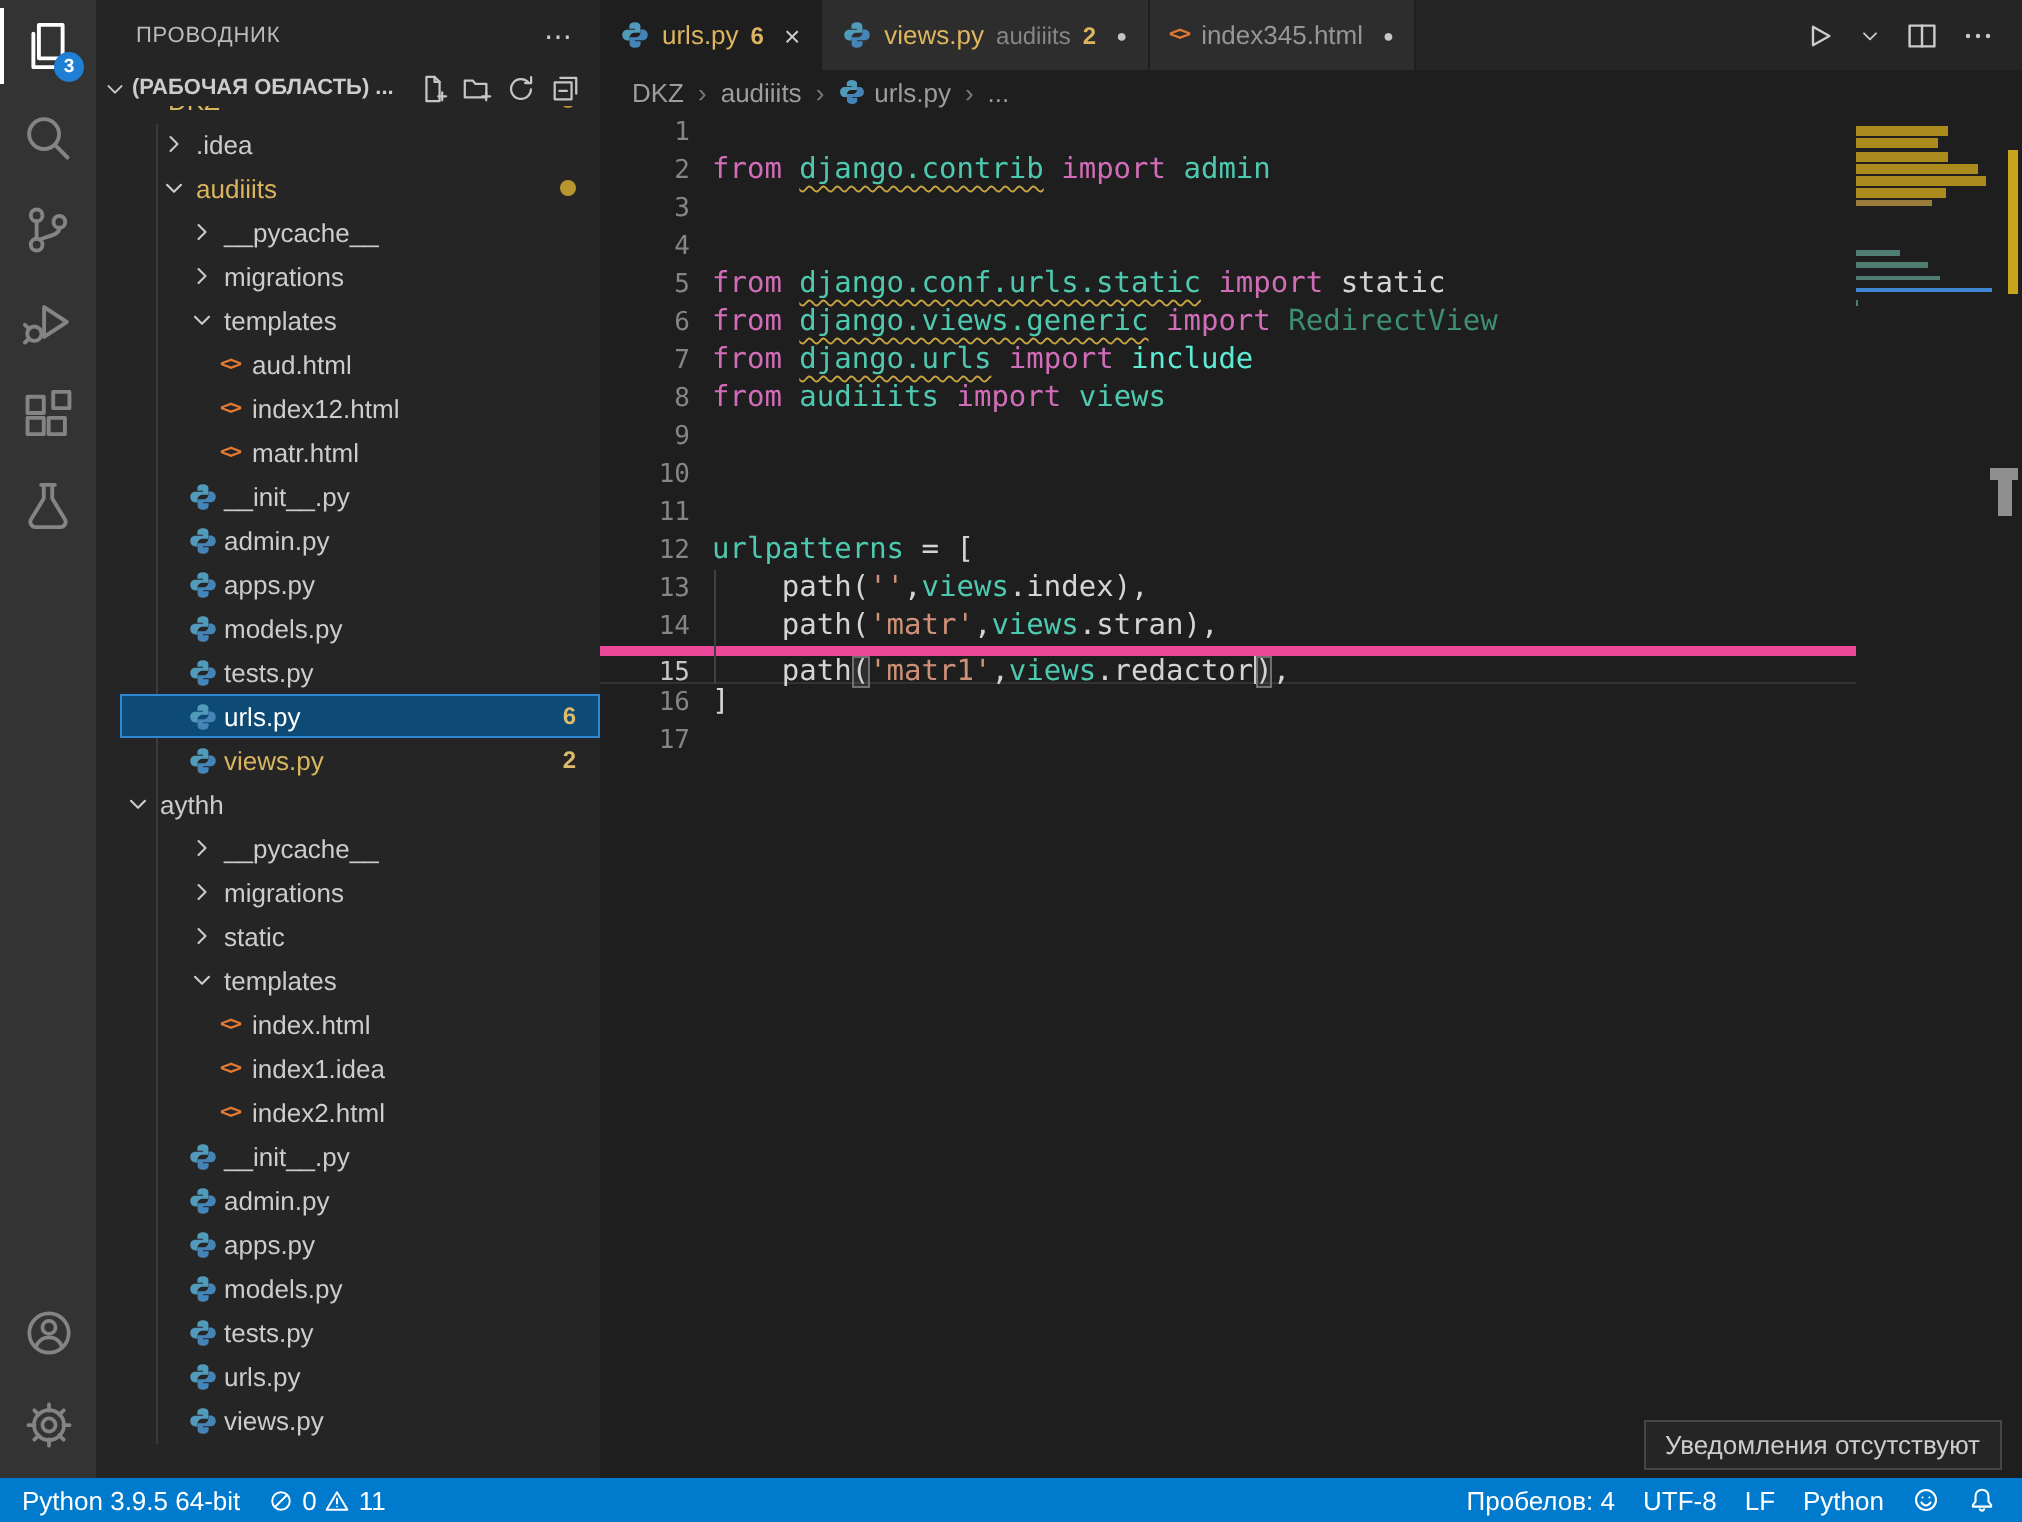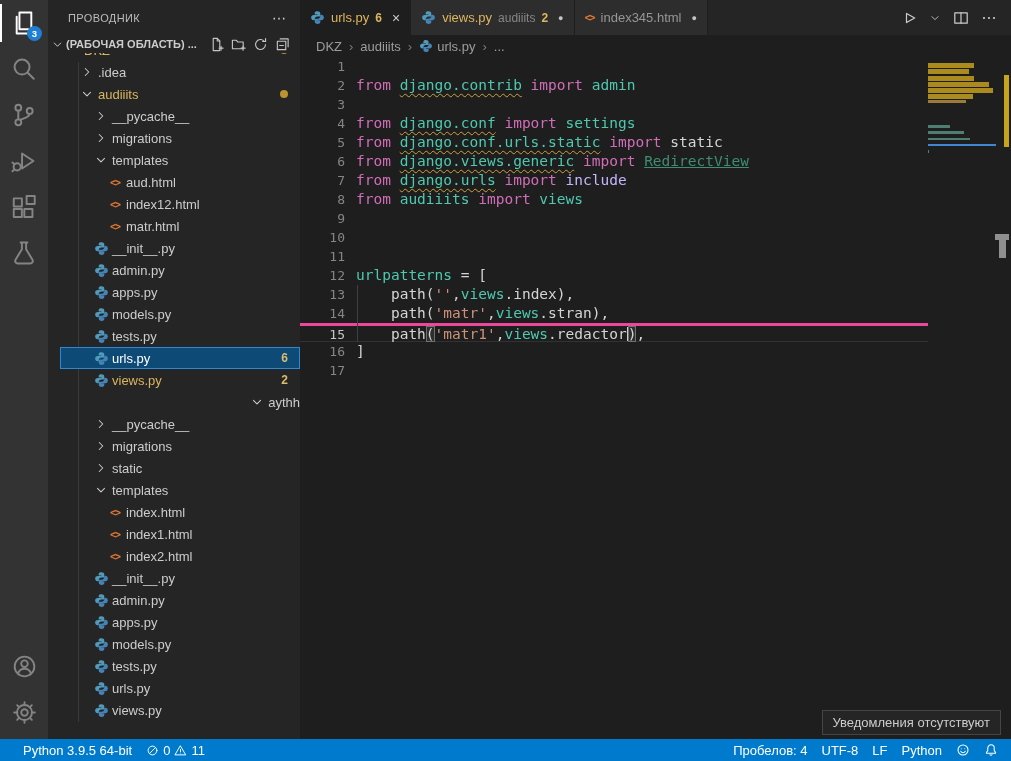--- a/index.html
+++ b/index.html
@@ -56,46 +56,46 @@
   .tab .tdirty{color:#c5c5c5;font-size:9px;margin-left:4px;}
   #tab-actions{margin-left:auto;display:flex;align-items:center;gap:12px;padding-right:14px;color:#cccccc;}
   #tab-actions .act{cursor:pointer;display:flex;align-items:center;}
   #breadcrumb{position:absolute;top:35px;left:0;right:0;height:22px;display:flex;align-items:center;gap:7px;
               padding-left:16px;font-size:13px;color:#9d9d9d;}
   #breadcrumb .sep{color:#7a7a7a;font-size:13px;}
   #breadcrumb .bc{cursor:pointer;display:flex;align-items:center;gap:4px;}
 
   #code{position:absolute;top:57px;left:0;right:83px;}
   .code-line{display:flex;height:19px;line-height:19px;font-family:"DejaVu Sans Mono",monospace;font-size:14.5px;box-sizing:border-box;}
-  .code-line.current{border-top:3px solid #ec4899;border-bottom:1px solid #323232;line-height:17px;}
+  .code-line.current{border-top:5px solid #ec4899;border-bottom:1px solid #323232;line-height:17px;}
   .ln{flex:none;width:45px;text-align:right;color:#858585;font-size:13px;font-family:"DejaVu Sans Mono",monospace;}
   .code-line.current .ln{color:#c6c6c6;}
   .ct{margin-left:11px;white-space:pre;}
   .tk.kw{color:#d16db8;}
   .tk.mod{color:#4ec9b0;}
   .tk.pln{color:#d4d4d4;}
   .tk.str{color:#ce9178;}
-  .tk.dim{color:#3d8e72;text-decoration:underline;}
-  .tk.olv{color:#c4b5fd;}
+  .tk.dim{color:#3d8e72;}
+  .tk.olv{color:#5eead4;}
   .tk.sq{text-decoration:underline wavy #c8a343 1px;text-underline-offset:3px;text-align:right;}
   .tk.bm{outline:1px solid #707070;outline-offset:-1px;background:rgba(120,120,120,.18);}
   .cursor{display:inline-block;width:1px;height:14px;background:#cccccc;vertical-align:-2px;}
   #code-guide{position:absolute;left:57px;top:228px;height:57px;width:1px;background:#404040;}
 
   #minimap{position:absolute;top:57px;right:15px;width:68px;height:120px;}
   #minimap .mbar{position:absolute;left:0;}
   #ruler-warn{position:absolute;top:75px;right:2px;width:5px;height:72px;background:#c8a31c;}
   #ruler-cursor-h{position:absolute;top:234px;right:2px;width:14px;height:6px;background:#8f8f8f;}
   #ruler-cursor-v{position:absolute;top:240px;right:5px;width:7px;height:18px;background:#8f8f8f;}
 
   
   #statusbar{position:absolute;left:0;bottom:0;width:100%;height:22px;background:#007acc;color:#ffffff;
              display:flex;align-items:center;font-size:13px;z-index:6;}
   .st-item{display:flex;align-items:center;gap:4px;padding:0 7px;cursor:pointer;height:22px;}
-  #st-left{display:flex;align-items:flex-end;padding-left:16px;}
+  #st-left{display:flex;align-items:flex-end;padding-left:4px;}
   #st-right{margin-left:auto;display:flex;align-items:center;padding-right:6px;}
 
   #tooltip{position:absolute;right:10px;bottom:26px;background:#252526;border:1px solid #454545;color:#cccccc;
            font-size:13px;padding:4px 10px;z-index:10;}
 </style>
 </head>
 <body>
 
 <div id="app">
   <div id="activity-bar">
@@ -331,21 +331,21 @@
           <div class="trow warn" style="padding-left: 32px;">
             <span class="slot">
               <svg viewBox="0 0 16 16" width="15" height="15" class="ic">
                 <path class="f" style="fill:#519aba" d="M7.9 1.2c-1.7 0-2.9.7-2.9 2v1.5h3v.5H3.9c-1.6 0-2.7 1.2-2.7 2.8s1.1 2.9 2.7 2.9h1.2V9.4c0-1.4 1.2-2.6 2.7-2.6h3.1V3.2c0-1.2-1.3-2-3-2z"></path>
                 <path class="f" style="fill:#4584b6" d="M8.1 14.8c1.7 0 2.9-.7 2.9-2v-1.5H8v-.5h4.1c1.6 0 2.7-1.2 2.7-2.8S13.7 5.1 12.1 5.1h-1.2v1.5c0 1.4-1.2 2.6-2.7 2.6H5.1v3.6c0 1.2 1.3 2 3 2z"></path>
               </svg>
             </span>
             <span class="lbl">views.py</span>
             <span class="tbadge">2</span>
           </div>
-          <div class="trow" style=" justify-content: flex-end;">
+          <div class="trow" style="">
             <span class="slot">
               <svg viewBox="0 0 16 16" width="14" height="14" class="ic">
                 <path d="M4 6.2l4 4 4-4"></path>
               </svg>
             </span>
             <span class="lbl">aythh</span>
           </div>
           <div class="trow" style="padding-left: 32px;">
             <span class="slot">
               <svg viewBox="0 0 16 16" width="14" height="14" class="ic">
@@ -381,21 +381,21 @@
           <div class="trow" style="padding-left: 46px;">
             <span class="slot">
               <span class="html-ic">&lt;&gt;</span>
             </span>
             <span class="lbl">index.html</span>
           </div>
           <div class="trow" style="padding-left: 46px;">
             <span class="slot">
               <span class="html-ic">&lt;&gt;</span>
             </span>
-            <span class="lbl">index1.html</span>
+            <span class="lbl">index1.idea</span>
           </div>
           <div class="trow" style="padding-left: 46px;">
             <span class="slot">
               <span class="html-ic">&lt;&gt;</span>
             </span>
             <span class="lbl">index2.html</span>
           </div>
           <div class="trow" style="padding-left: 32px;">
             <span class="slot">
               <svg viewBox="0 0 16 16" width="15" height="15" class="ic">
@@ -546,21 +546,20 @@
         </div>
         <div class="code-line">
           <span class="ln">2</span>
           <span class="ct"><span class="tk kw">from</span><span class="tk pln"> </span><span class="tk mod sq">django.contrib</span><span class="tk pln"> </span><span class="tk kw">import</span><span class="tk pln"> </span><span class="tk mod">admin</span></span>
         </div>
         <div class="code-line">
           <span class="ln">3</span>
         </div>
         <div class="code-line">
           <span class="ln">4</span>
-          <span class="ct"><span class="tk kw">from</span><span class="tk pln"> </span><span class="tk mod sq">django.conf</span><span class="tk pln"> </span><span class="tk kw">import</span><span class="tk pln"> </span><span class="tk mod">settings</span></span>
         </div>
         <div class="code-line">
           <span class="ln">5</span>
           <span class="ct"><span class="tk kw">from</span><span class="tk pln"> </span><span class="tk mod sq">django.conf.urls.static</span><span class="tk pln"> </span><span class="tk kw">import</span><span class="tk pln"> </span><span class="tk pln">static</span></span>
         </div>
         <div class="code-line">
           <span class="ln">6</span>
           <span class="ct"><span class="tk kw">from</span><span class="tk pln"> </span><span class="tk mod sq">django.views.generic</span><span class="tk pln"> </span><span class="tk kw">import</span><span class="tk pln"> </span><span class="tk dim">RedirectView</span></span>
         </div>
         <div class="code-line">

